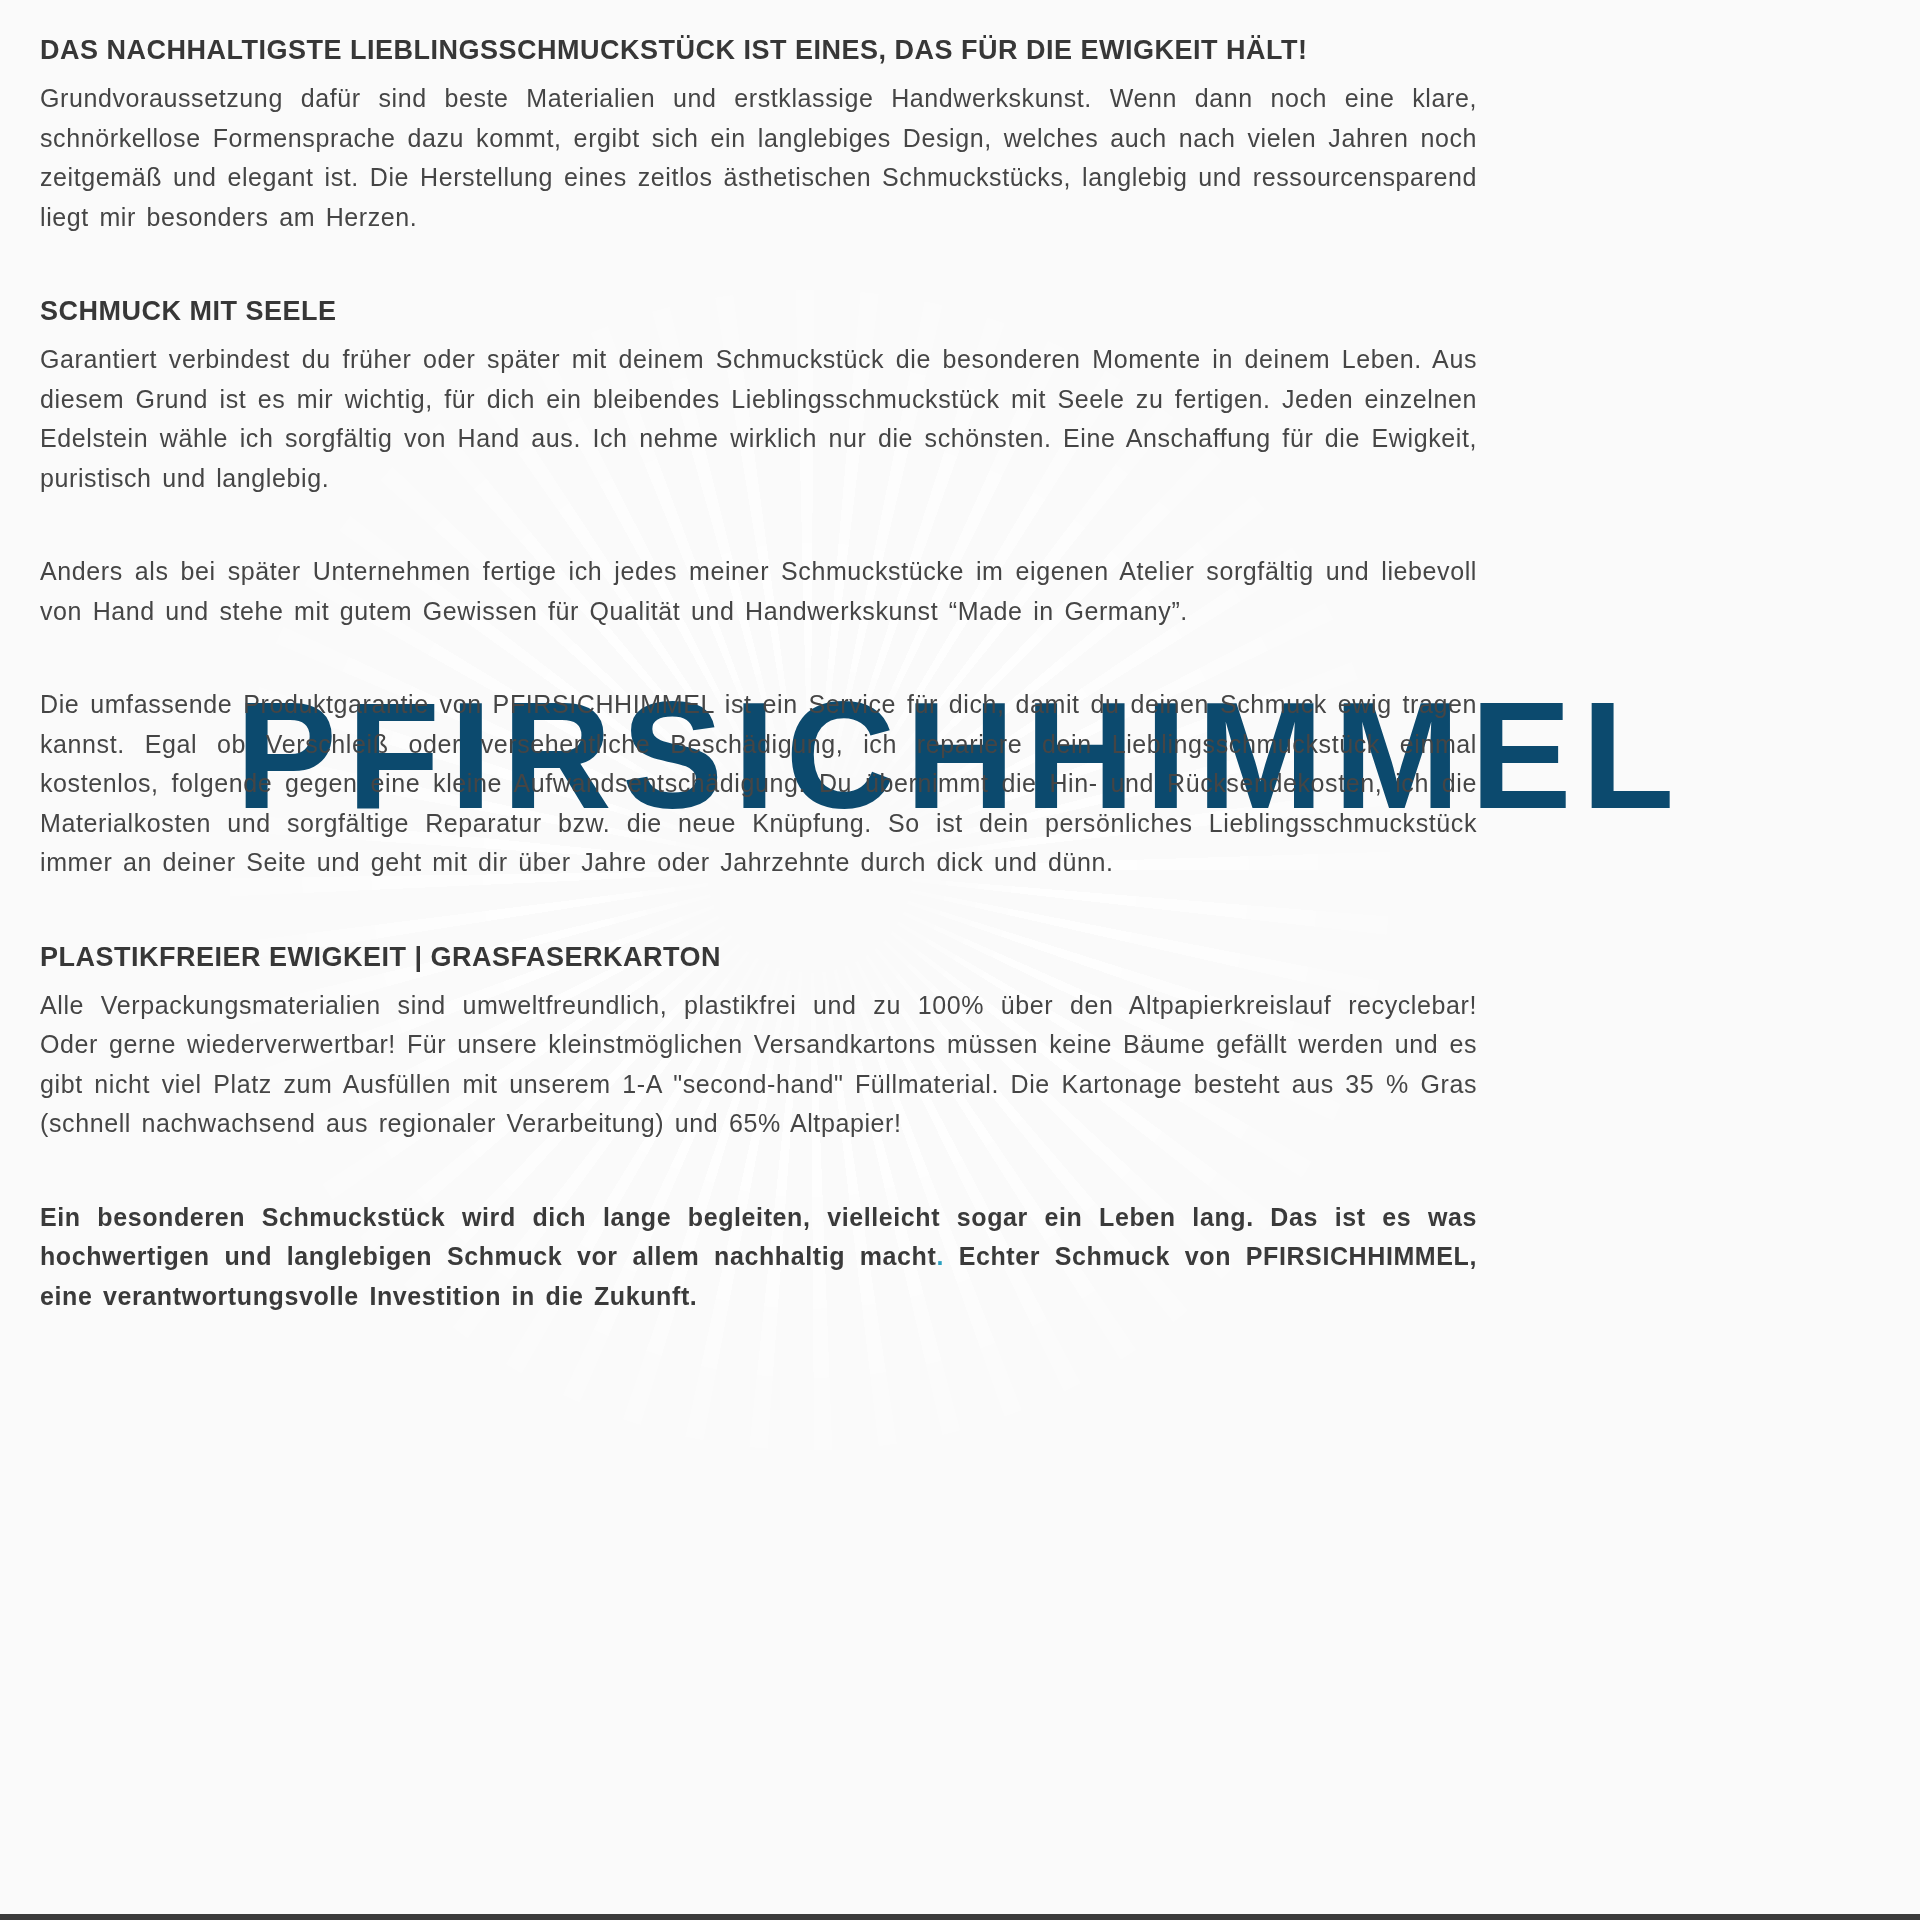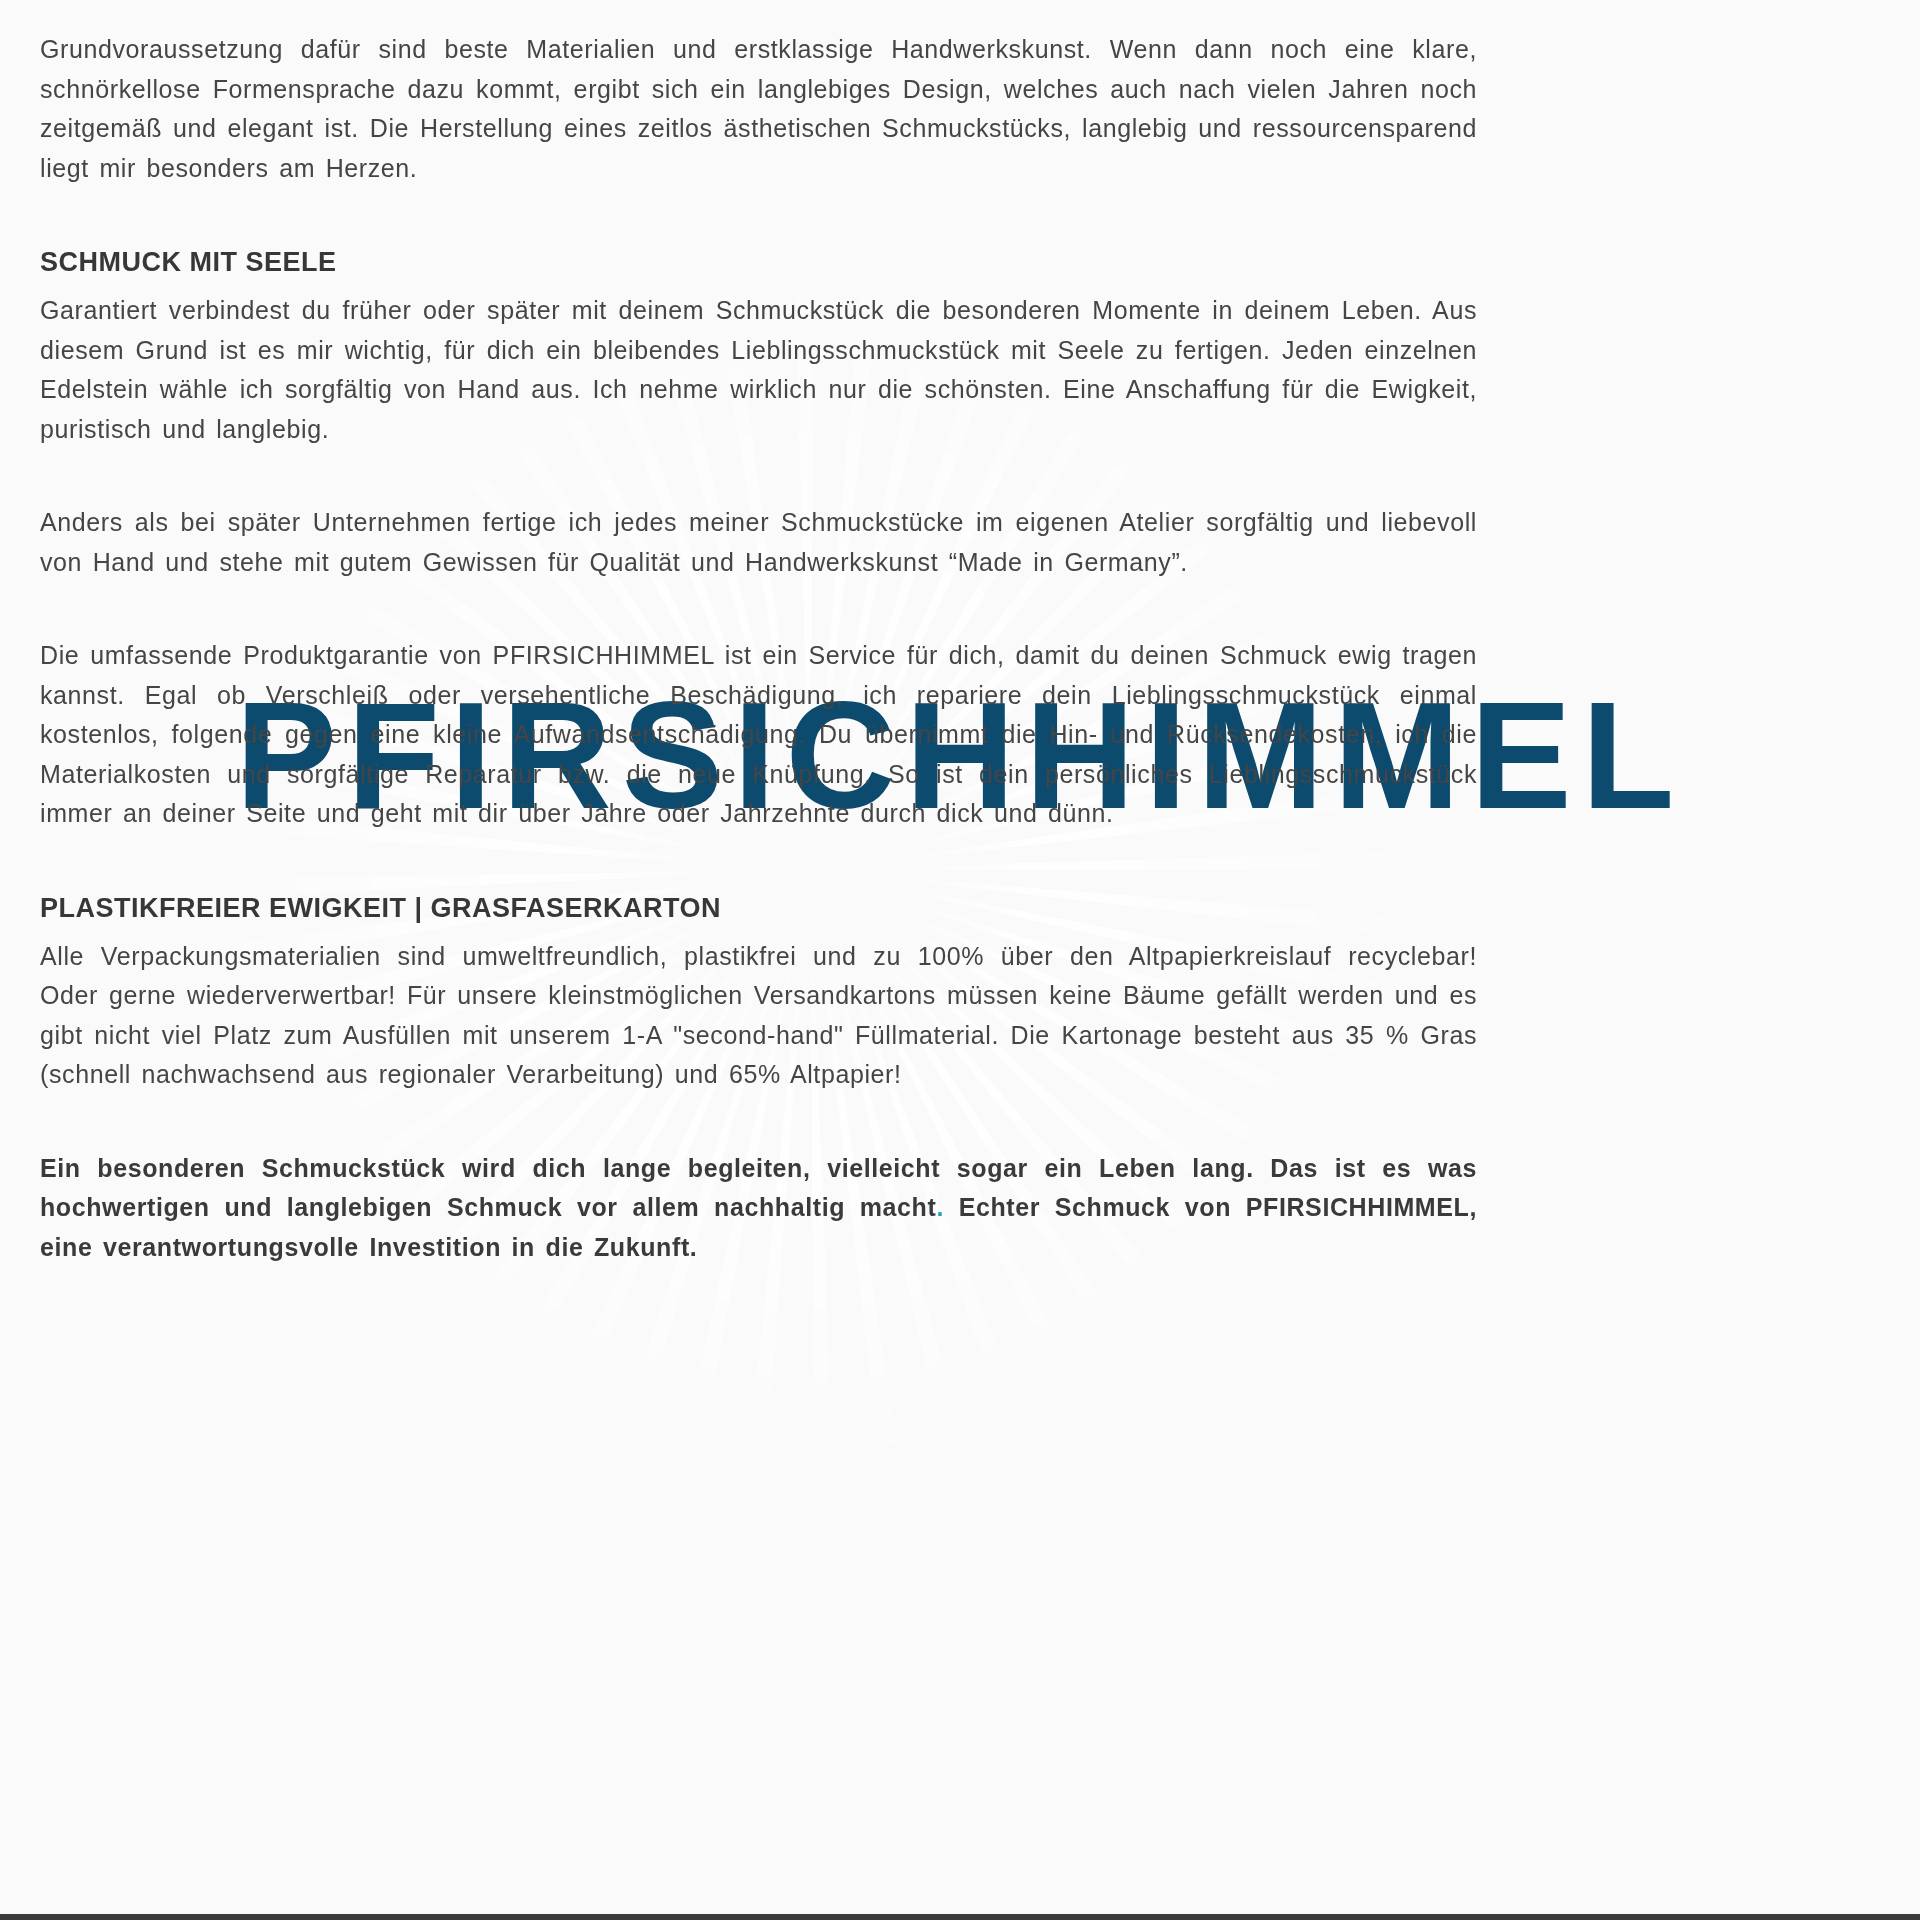--- a/index.html
+++ b/index.html
@@ -101,20 +101,21 @@
 <body>
 
 <div class="watermark" aria-hidden="true">
   <div class="rays"></div>
   <div class="wm-text">PFIRSICHHIMMEL</div>
 </div>
 
 <main class="content">
 
   <section class="section">
+    <h2>DAS NACHHALTIGSTE LIEBLINGSSCHMUCKSTÜCK IST EINES, DAS FÜR DIE EWIGKEIT HÄLT!</h2>
     <p>Grundvoraussetzung dafür sind beste Materialien und erstklassige Handwerkskunst. Wenn dann noch eine klare, schnörkellose Formensprache dazu kommt, ergibt sich ein langlebiges Design, welches auch nach vielen Jahren noch zeitgemäß und elegant ist. Die Herstellung eines zeitlos ästhetischen Schmuckstücks, langlebig und ressourcensparend liegt mir besonders am Herzen.</p>
   </section>
 
   <section class="section">
     <h2>SCHMUCK MIT SEELE</h2>
     <p>Garantiert verbindest du früher oder später mit deinem Schmuckstück die besonderen Momente in deinem Leben. Aus diesem Grund ist es mir wichtig, für dich ein bleibendes Lieblingsschmuckstück mit Seele zu fertigen. Jeden einzelnen Edelstein wähle ich sorgfältig von Hand aus. Ich nehme wirklich nur die schönsten. Eine Anschaffung für die Ewigkeit, puristisch und langlebig.</p>
   </section>
 
   <section class="section">
     <p>Anders als bei später Unternehmen fertige ich jedes meiner Schmuckstücke im eigenen Atelier sorgfältig und liebevoll von Hand und stehe mit gutem Gewissen für Qualität und Handwerkskunst “Made in Germany”.</p>

